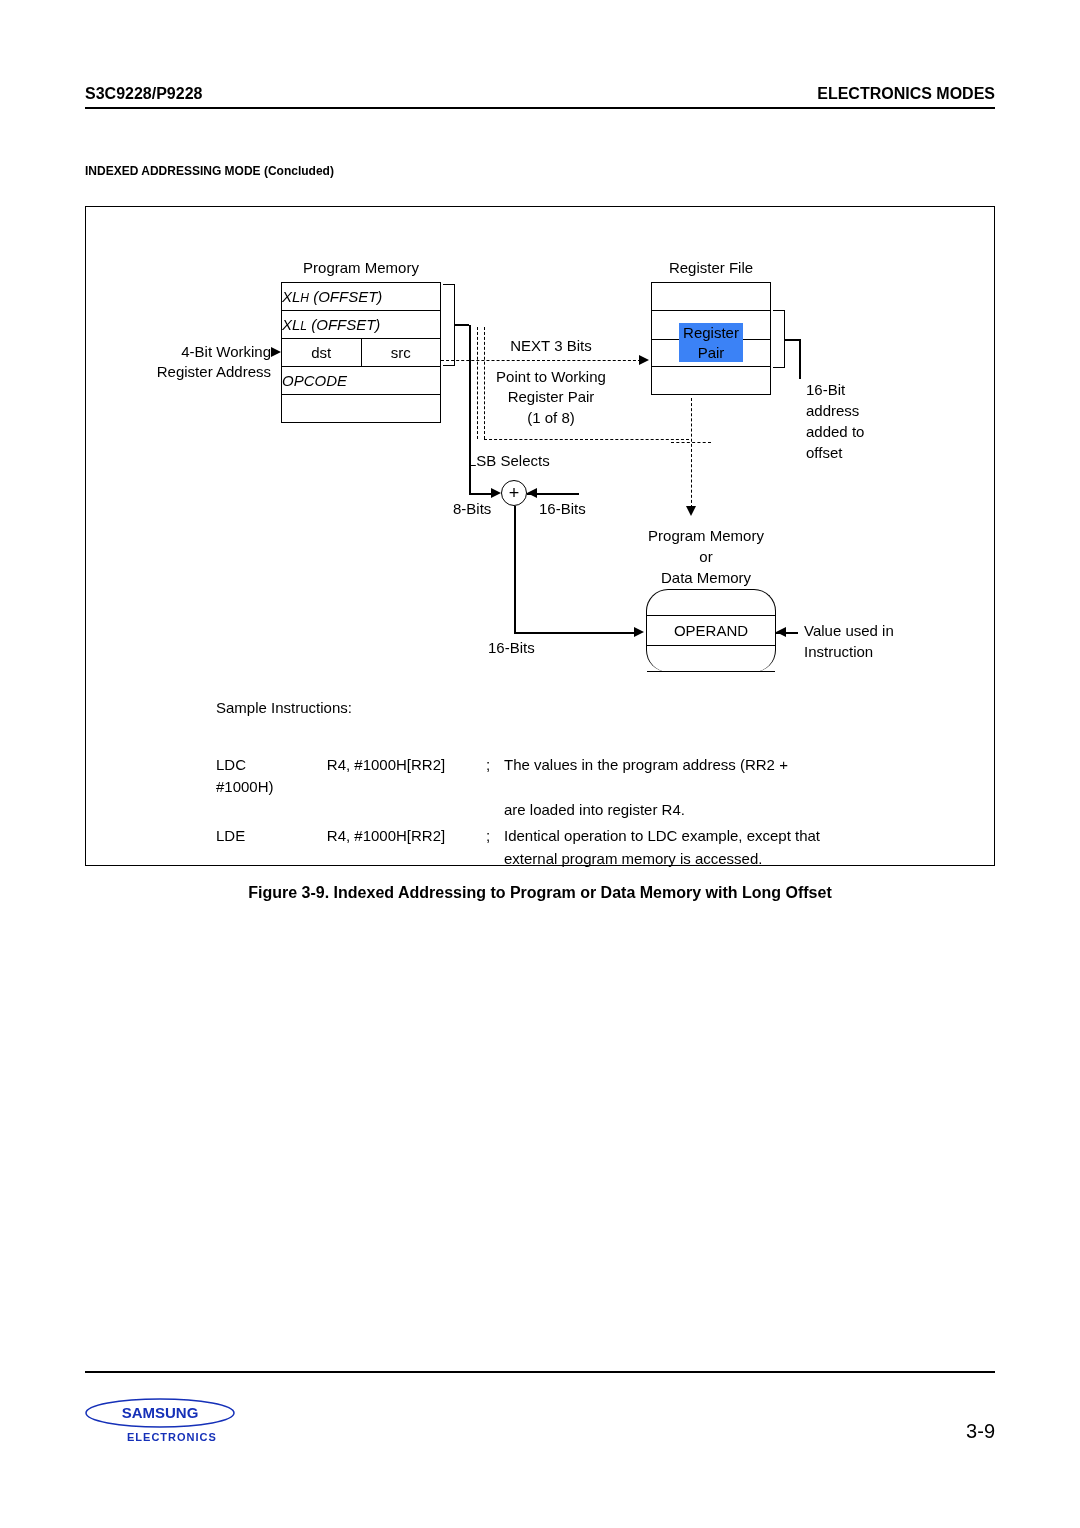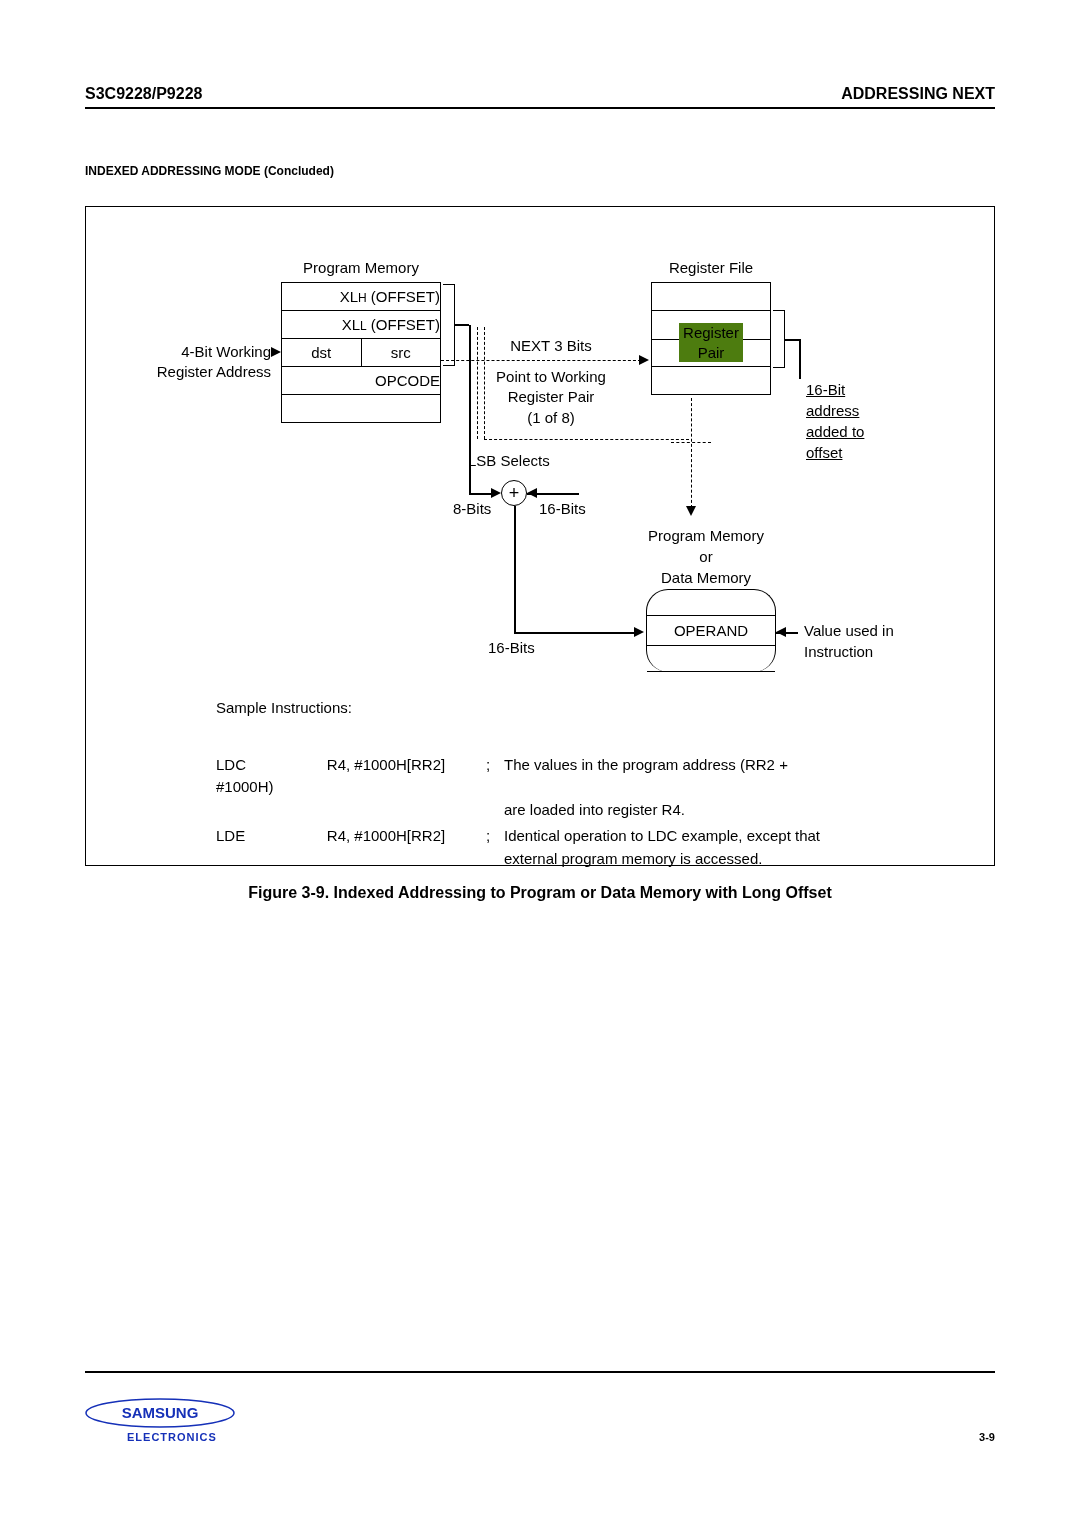--- a/index.html
+++ b/index.html
@@ -47,21 +47,22 @@
     left: 195px; top: 75px; width: 160px;
     border-top: 1.5px solid #000;
     border-left: 1.5px solid #000;
     border-right: 1.5px solid #000;
   }
   .pm-row {
     height: 28px;
     border-bottom: 1.5px solid #000;
     display: flex;
     align-items: center;
-    justify-content: flex-end;
+    justify-content: flex-start;
+    font-style: italic;
   }
   .pm-blank { height: 28px; border-bottom: 1.5px solid #000; }
   .pm-split { display: flex; height: 28px; border-bottom: 1.5px solid #000; }
   .pm-split > div { flex: 1; display:flex; align-items:center; justify-content:center; }
   .pm-split > div:first-child { border-right: 1.5px solid #000; }
 
   .rf-table {
     left: 565px; top: 75px; width: 120px;
     border-top: 1.5px solid #000;
     border-left: 1.5px solid #000;
@@ -110,21 +111,21 @@
     border-top:1.5px solid #000;
     border-right:1.5px solid #000;
     border-bottom:1.5px solid #000;
   }
   .bracket-rf-mid { left:699px; top:132px; width:14px; }
 
   .next3 { left: 395px; top: 130px; width:140px; text-align:center; }
   .ptw { left: 395px; top: 160px; width:140px; text-align:center; line-height:1.35; }
 
   .right-note {
-    left: 720px; top: 172px; width: 130px; text-align:left; line-height:1.4;text-decoration:underline;
+    left: 720px; top: 172px; width: 130px; text-align:left; line-height:1.4;
   }
 
   .lsb { left: 382px; top: 245px; }
   .adder {
     left: 415px; top: 273px; width: 26px; height: 26px;
     border:1.5px solid #000; border-radius:50%;
     display:flex; align-items:center; justify-content:center; font-size:18px;
   }
   .l8 { left: 367px; top: 293px; }
   .l16 { left: 453px; top: 293px; }
@@ -163,30 +164,30 @@
   .footer {
     position:absolute;
     left:0; right:0; bottom:0;
     border-top: 2.5px solid #000;
     padding-top: 24px;
     display:flex; justify-content:space-between; align-items:flex-end;
   }
   .logo-wrap { display:flex; flex-direction:column; }
   .logo-svg { width: 150px; height: 32px; }
   .elec { font-size: 11px; color:#1530b8; font-weight:bold; letter-spacing:1px; margin-left:42px; margin-top:2px; }
-  .pnum { font-size:11px; font-weight:bold;margin-left:20px; }
+  .pnum { font-size:20px; font-weight:normal;margin-left:20px; }
   .smallcap { font-size: 12px; }
 </style>
 </head>
 <body>
 
 <div class="page">
   <div class="header-row">
     <div>S3C9228/P9228</div>
-    <div>ADDRESSING NEXT</div>
+    <div>ELECTRONICS MODES</div>
   </div>
 
   <div class="section-title">INDEXED ADDRESSING MODE (Concluded)</div>
 
   <div class="figure-box">
 
     <div class="abs pm-title">Program Memory</div>
     <div class="abs pm-table">
       <div class="pm-row">
         <span><span>XL</span><span class="smallcap">H</span><span> (OFFSET)</span></span>
@@ -203,21 +204,21 @@
     </div>
 
     <div class="abs bracket-pm"></div>
     <div class="hline bracket-pm-mid"></div>
 
     <div class="abs rf-title">Register File</div>
     <div class="abs rf-table">
       <div class="rf-blank"></div>
       <div class="rf-pair" style="position:relative">
         <div class="rf-divider"></div>
-        <div style="position:relative; z-index:1; background:#4d7c0f; padding:0 4px; white-space:pre-line;margin-top:8px;">Register
+        <div style="position:relative; z-index:1; background:#3b82f6; padding:0 4px; white-space:pre-line;margin-top:8px;">Register
 Pair</div>
       </div>
       <div class="rf-blank"></div>
     </div>
     <div class="abs bracket-rf"></div>
     <div class="hline bracket-rf-mid"></div>
 
     <div class="abs left-label" style="white-space:pre-line;">4-Bit Working
 Register Address</div>
     <div class="arr-head-r" style="left:185px; top:140px;"></div>

